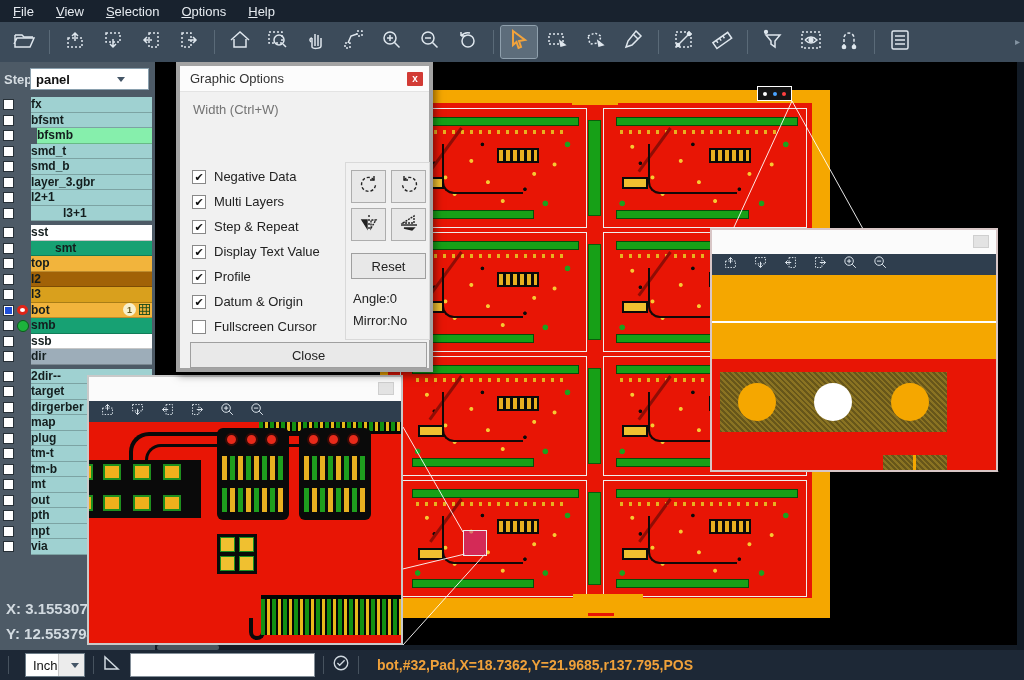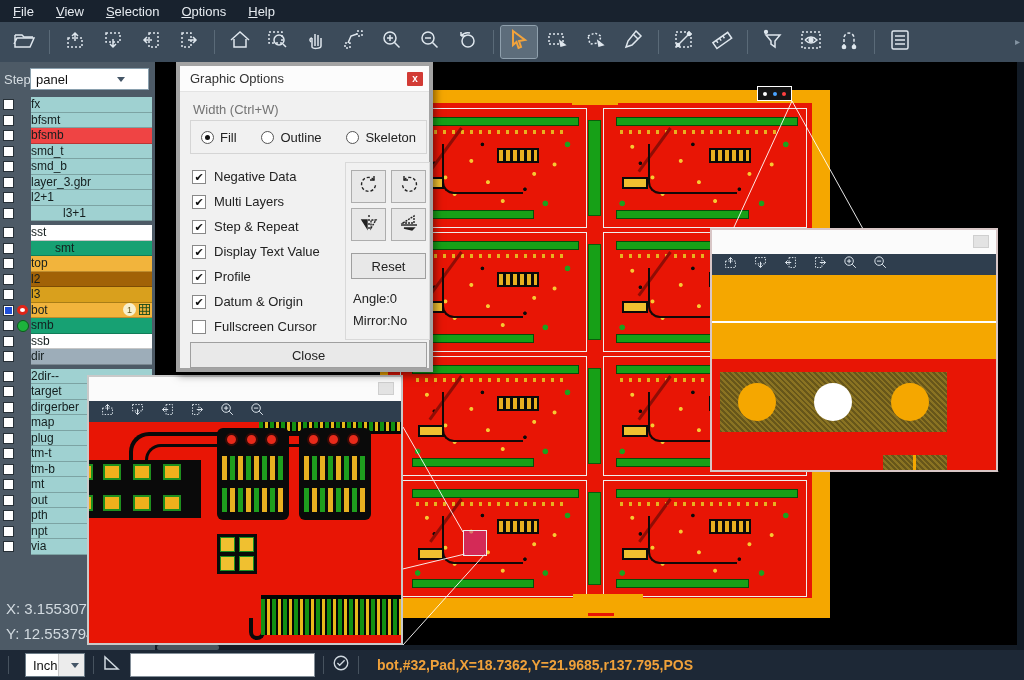--- a/index.html
+++ b/index.html
@@ -13,21 +13,21 @@
 
   
   .toolbar { position:absolute; left:0; top:22px; width:1024px; height:40px; background:#3c4b5a; display:flex; align-items:center; padding-left:6px; gap:2px; z-index:40; }
   .tbtn { width:36px; height:32px; display:flex; align-items:center; justify-content:center; border-radius:2px; }
   .tbtn.active { background:#5d6d7b; outline:1px solid #8fa0ad; }
   .tsep { width:1px; height:24px; background:#5a6a78; margin:0 5px; }
   .tbtn svg { stroke:#dfe7ee; fill:none; stroke-width:1.5; }
   .toolbar-overflow { position:absolute; right:4px; top:14px; color:#8494a2; font-size:10px; }
 
   
-  .sidebar { position:absolute; left:0; top:62px; width:155px; height:588px; background:#4d5a66; z-index:10; }
+  .sidebar { position:absolute; left:0; top:62px; width:155px; height:588px; background:#4d5a66; z-index:10;font-weight:bold; }
   .step-row { position:absolute; left:0; top:5px; width:155px; height:24px; display:flex; align-items:center; }
   .step-label { color:#d6dde2; font-size:13px; width:30px; padding-left:4px; }
   .step-select { width:119px; height:22px; background:#fff; border:1px solid #8aa0ae; display:flex; align-items:center; font-size:13px; color:#111; position:relative; }
   .step-select span { padding-left:5px; flex:1; }
   .step-chev { width:17px; height:20px; display:flex; align-items:center; justify-content:center; }
   .chev-down { width:0; height:0; border-left:4px solid transparent; border-right:4px solid transparent; border-top:5px solid #456; }
   .layers { position:absolute; left:0; top:35px; width:155px; }
   .lgroup { margin-bottom:4px; }
   .lrow { display:flex; align-items:center; height:15.5px; }
   .lchk { width:11px; height:11px; background:#fff; border:1px solid #273037; margin-left:3px; flex:none; position:relative; }
@@ -336,21 +336,21 @@
           <div class="lrow">
             <span class="lchk"></span>
             <span class="ldot"></span>
             <span class="lname" style="background: rgb(159, 209, 209);">
               <span style="flex: 1 1 0%;">bfsmt</span>
             </span>
           </div>
           <div class="lrow">
             <span class="lchk"></span>
             <span class="ldot"></span>
-            <span class="lname" style="background: #ef4444;">
+            <span class="lname" style="background: #86efac; margin-left: 6px;">
               <span style="flex: 1 1 0%;">bfsmb</span>
             </span>
           </div>
           <div class="lrow">
             <span class="lchk"></span>
             <span class="ldot"></span>
             <span class="lname" style="background: rgb(159, 209, 209);">
               <span style="flex: 1 1 0%;">smd_t</span>
             </span>
           </div>
@@ -767,34 +767,20 @@
         </div>
     </div>
   </div>
 
   <div class="dialog">
     <div class="d-title">
       <span class="d-title-text">Graphic Options</span>
       <div class="d-close">x</div>
     </div>
     <div class="d-width-label">Width (Ctrl+W)</div>
-    <div class="d-radio-box" id="radio-box">
-        <label class="radio sel">
-          <i></i>
-          <span>Fill</span>
-        </label>
-        <label class="radio">
-          <i></i>
-          <span>Outline</span>
-        </label>
-        <label class="radio">
-          <i></i>
-          <span>Skeleton</span>
-        </label>
-      </div>
     <div class="d-checks" id="dchecks">
         <div class="dchk">
           <i>✔</i>
           <span>Negative Data</span>
         </div>
         <div class="dchk">
           <i>✔</i>
           <span>Multi Layers</span>
         </div>
         <div class="dchk">

